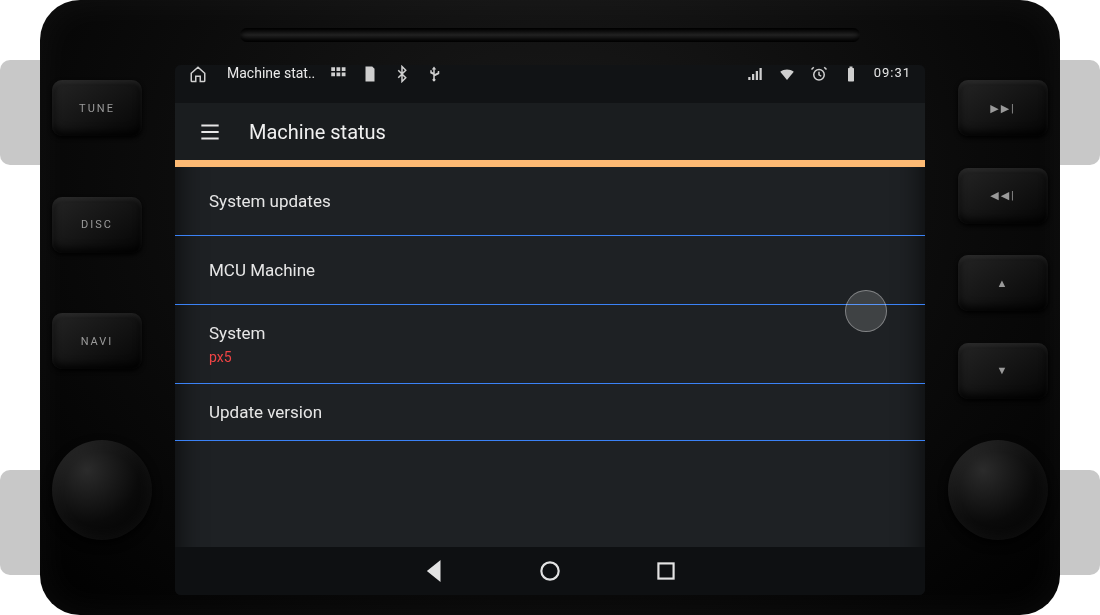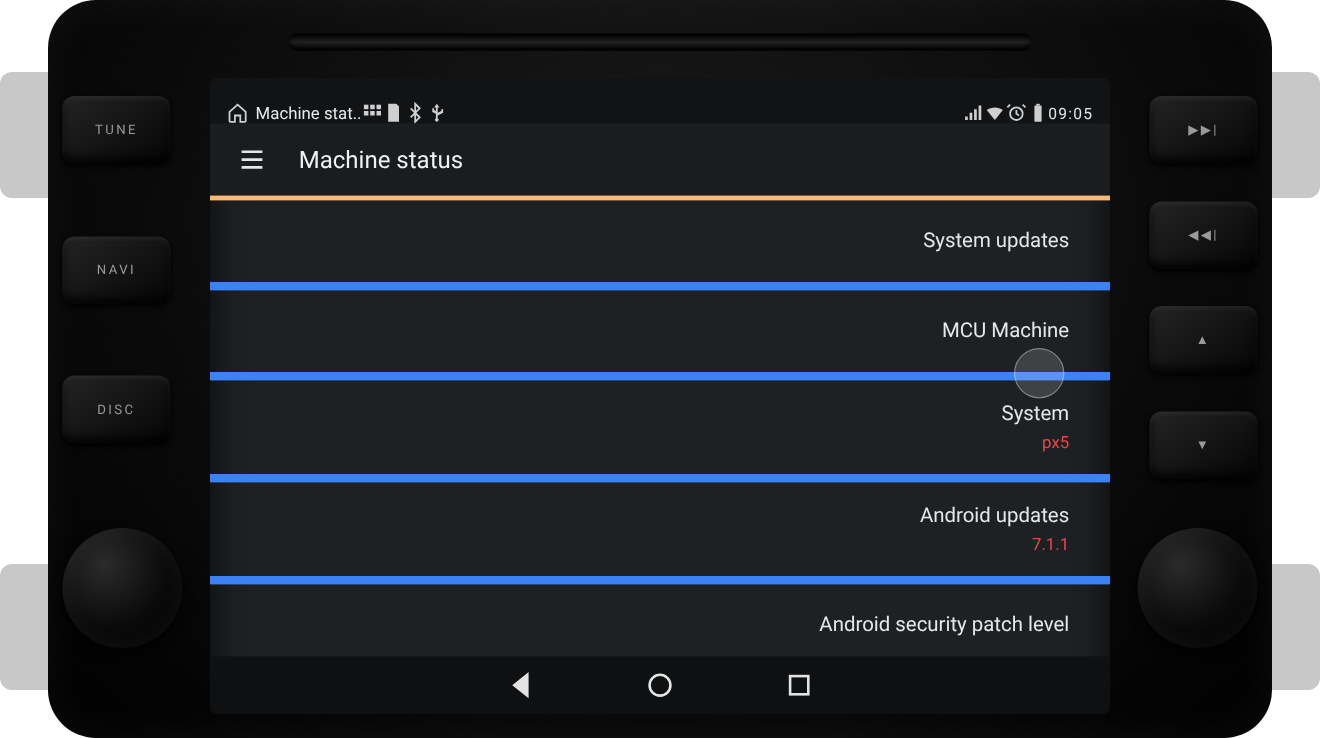--- a/index.html
+++ b/index.html
@@ -95,23 +95,24 @@
     color: #dcdcdc;
     display: flex;
     flex-direction: column;
   }
 
   
   .statusbar {
     height: 38px;
     background: #111315;
     display: flex;
-    align-items: flex-end;
+    align-items: flex-start;
     padding: 0 14px;
     font-size: 13px;
+    gap: 14px;
   }
   .statusbar .title {
     flex: 0 0 auto;
     color: #eaeaea;
     font-size: 14px;
     margin-left: 6px;
   }
   .statusbar .spacer { flex: 1; }
   .status-ico {
     width: 18px; height: 18px;
@@ -121,21 +122,21 @@
   .status-ico svg { width: 100%; height: 100%; }
   .status-clock { color: #e5e5e5; font-size: 13px; letter-spacing: 1px; }
 
   
   .page-header {
     height: 64px;
     display: flex;
     align-items: center;
     padding: 0 22px;
     gap: 26px;
-    border-bottom: 4px solid #fdba74;
+    border-bottom: 7px solid #fdba74;
     background: #1a1d1f;
   }
   .hamburger {
     width: 26px; height: 26px;
     display: inline-flex; align-items: center; justify-content: center;
     color: #e6e6e6;
   }
   .page-header .ptitle {
     font-size: 20px;
     color: #f0f0f0;
@@ -144,26 +145,25 @@
 
   
   .list {
     flex: 1;
     overflow: hidden;
     display: flex;
     flex-direction: column;
   }
   .row {
     padding: 18px 34px 18px 34px;
-    border-bottom: 7px solid #3b82f6;
+    border-bottom: 1px solid #3b82f6;
     display: flex;
     flex-direction: column;
     gap: 6px;
     position: relative;
-    text-align: right;
   }
   .row .label {
     font-size: 17px;
     color: #e7e7e7;
   }
   .row .sub {
     font-size: 14px;
     color: #ef4444;
   }
   .row.nosub { padding: 24px 34px; }
@@ -205,22 +205,22 @@
   <div class="bracket tl"></div>
   <div class="bracket bl"></div>
   <div class="bracket tr"></div>
   <div class="bracket br"></div>
 
   <div class="unit">
     <div class="disc-slot"></div>
 
     <div class="hwcol left">
       <div class="hwbtn">TUNE</div>
+      <div class="hwbtn">DISC</div>
       <div class="hwbtn">NAVI</div>
-      <div class="hwbtn">DISC</div>
       <div class="knob" title="PWR"></div>
     </div>
 
     <div class="hwcol right">
       <div class="hwbtn">▶▶|</div>
       <div class="hwbtn">◀◀|</div>
       <div class="hwbtn">▲</div>
       <div class="hwbtn">▼</div>
       <div class="knob" title="SEL"></div>
     </div>
@@ -278,21 +278,21 @@
               <circle cx="12" cy="13" r="7"></circle>
               <path d="M12 9v4l3 2M5 3L2 6M22 6l-3-3"></path>
             </svg>
         </span>
         <span class="status-ico">
           <svg viewBox="0 0 24 24" fill="currentColor">
               <rect x="8" y="4" width="8" height="18" rx="1"></rect>
               <rect x="10" y="2" width="4" height="2"></rect>
             </svg>
         </span>
-        <span class="status-clock">09:05</span>
+        <span class="status-clock">09:31</span>
       </div>
 
       <div class="page-header">
         <span class="hamburger">
           <svg viewBox="0 0 24 24" stroke="currentColor" stroke-width="2">
               <path d="M4 6h16M4 12h16M4 18h16"></path>
             </svg>
         </span>
         <span class="ptitle">Machine status</span>
       </div>
@@ -302,25 +302,21 @@
           <span class="label">System updates</span>
         </div>
         <div class="row nosub">
           <span class="label">MCU Machine</span>
         </div>
         <div class="row">
           <span class="label">System</span>
           <span class="sub">px5</span>
         </div>
         <div class="row">
-          <span class="label">Android updates</span>
-          <span class="sub">7.1.1</span>
-        </div>
-        <div class="row nosub">
-          <span class="label">Android security patch level</span>
+          <span class="label">Update version</span>
         </div>
       </div>
 
       <div class="touch-dot"></div>
 
       <div class="navbar">
         <span class="nav-ico">
           <svg viewBox="0 0 24 24" fill="none" stroke="currentColor" stroke-width="2">
               <path d="M17 4L7 12l10 8z" fill="currentColor"></path>
             </svg>

